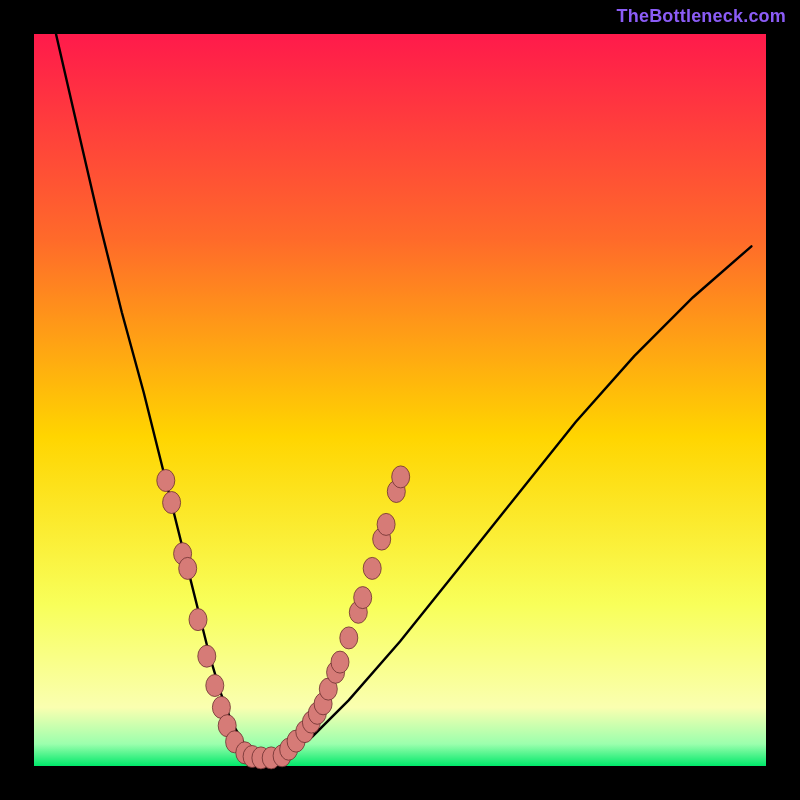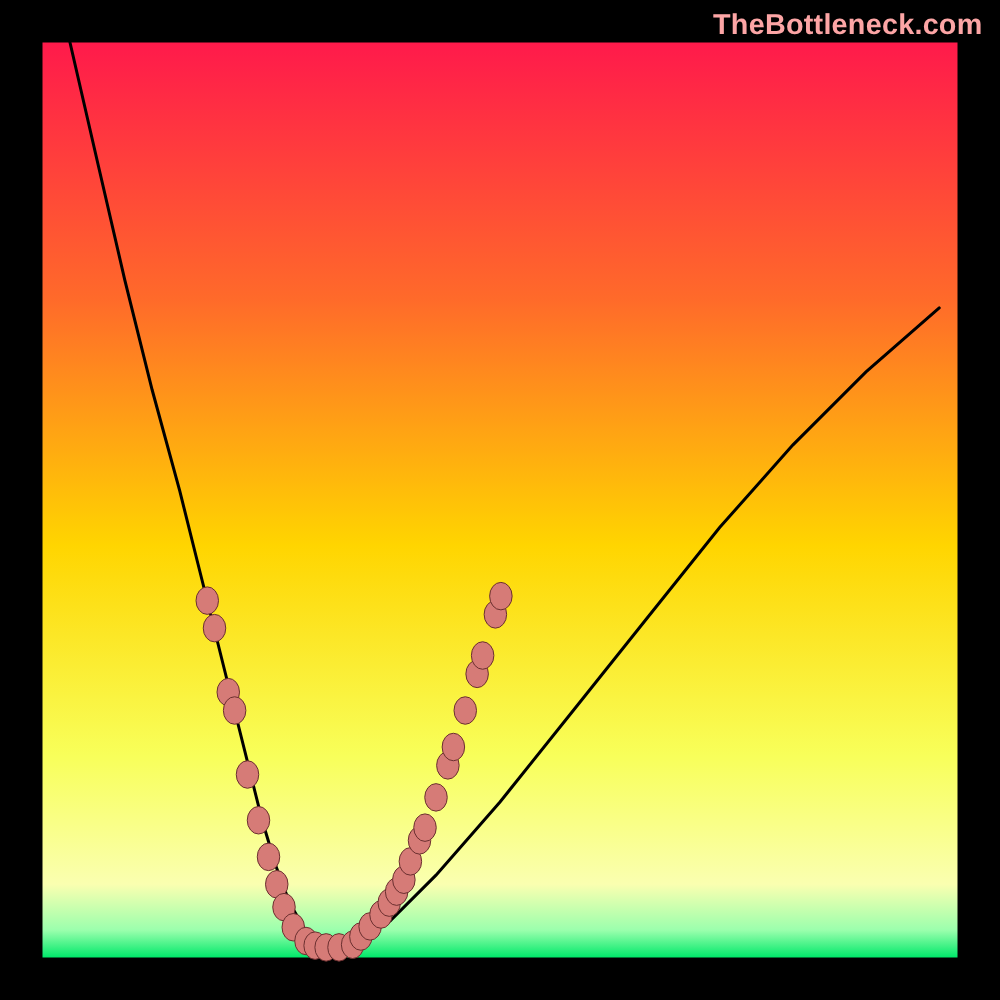--- a/index.html
+++ b/index.html
@@ -14,22 +14,22 @@
   .frame {
     position: relative;
     width: 800px;
     height: 800px;
     background: #000;
   }
   .watermark {
     position: absolute;
     top: 6px;
     right: 14px;
-    font-size: 23px;
-    color: #fca5a5;
+    font-size: 18px;
+    color: #8b5cf6;
     font-weight: 600;
     letter-spacing: 0.2px;
   }
   svg {
     position: absolute;
     top: 0;
     left: 0;
   }
 </style>
 </head>

